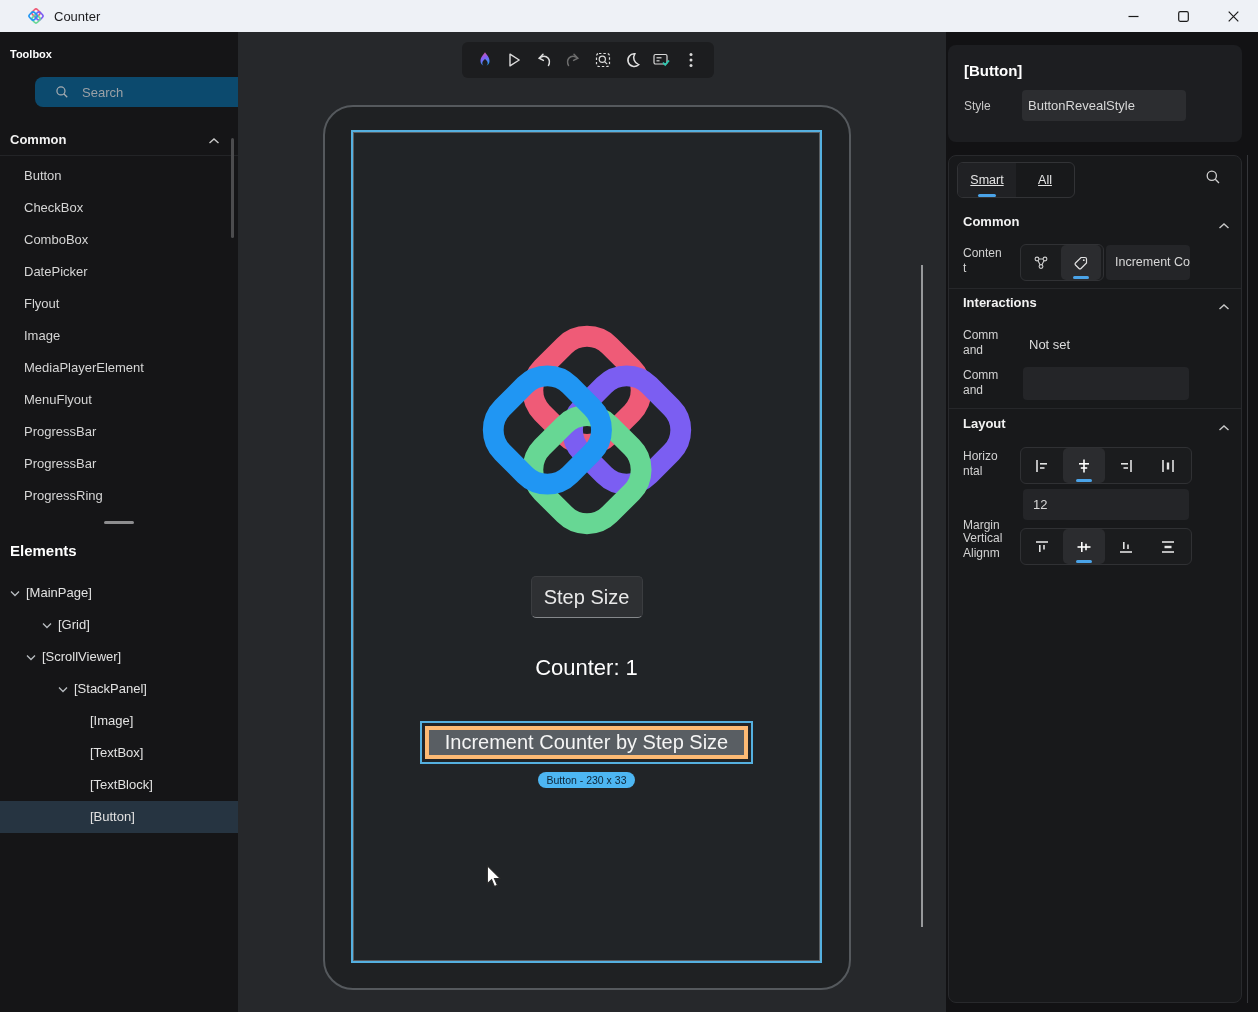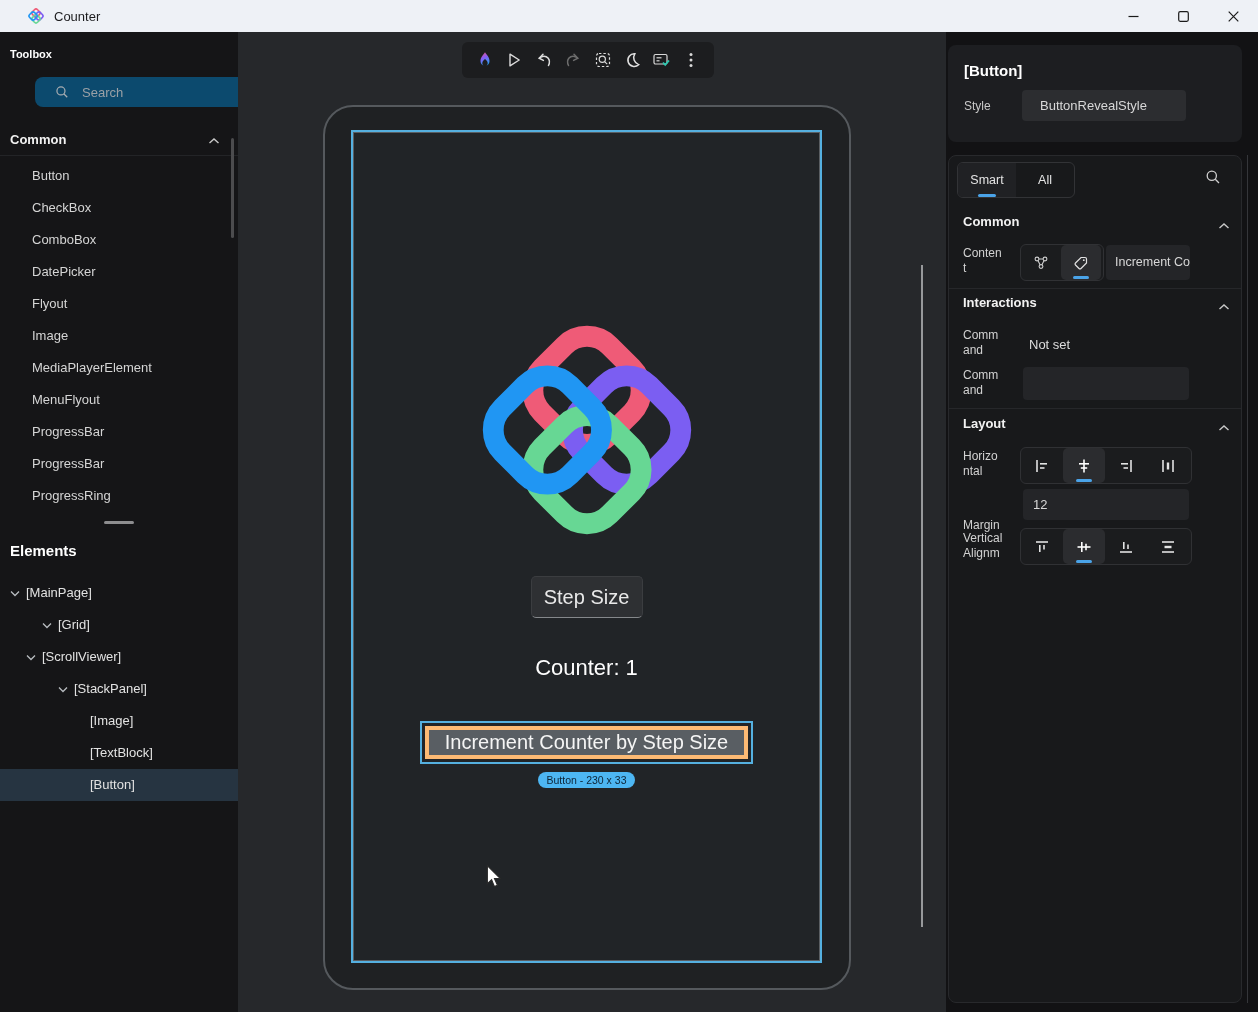--- a/index.html
+++ b/index.html
@@ -19,21 +19,21 @@
   .sidebar { position:absolute; left:0; top:32px; width:238px; height:980px; background:#151517; }
   .tb-title { position:absolute; left:10px; top:16px; font-size:11px; font-weight:bold; color:#ffffff; }
   .tb-search { position:absolute; left:11px; top:45px; width:215px; height:30px; background:#0c4a6e; border-radius:8px; display:flex; align-items:center;margin-left:24px; }
   .tb-search svg { margin-left:20px; }
   .tb-search .ph { margin-left:13px; font-size:13px; color:#9aa0a6; }
   .tb-section { position:absolute; left:0; top:97px; width:238px; height:24px; }
   .tb-section .lbl { position:absolute; left:10px; top:3px; font-size:13px; font-weight:bold; color:#f2f2f2; }
   .tb-section .chev { position:absolute; right:18px; top:8px; }
   .tb-div { position:absolute; left:0; top:123px; width:238px; height:1px; background:#232427; }
   .tb-items { position:absolute; left:0; top:128px; width:238px; list-style:none; }
-  .tb-items li { height:32px; line-height:32px; padding-left:32px; font-size:13px; color:#d5d5d5; }
+  .tb-items li { height:32px; line-height:32px; padding-left:24px; font-size:13px; color:#d5d5d5; }
   .tb-scrollbar { position:absolute; right:4px; top:106px; width:3px; height:100px; background:#4c4c4e; border-radius:2px; }
   .resize-handle { position:absolute; left:104px; top:489px; width:30px; height:3px; background:#8d8d8f; border-radius:2px; }
   .el-title { position:absolute; left:10px; top:510px; font-size:15px; font-weight:bold; color:#ffffff; }
   .tree { position:absolute; left:0; top:545px; width:238px; }
   .tree-row { position:relative; height:32px; width:238px; }
   .tree-row.selected { background:#263441; }
   .tree-row .chev { position:absolute; top:13px; }
   .tree-row .lbl { position:absolute; top:8px; font-size:13px; color:#e2e2e2; }
   .d0 .chev{left:10px} .d0 .lbl{left:26px}
   .d1 .chev{left:26px} .d1 .lbl{left:42px}
@@ -54,24 +54,24 @@
   .inc-btn { width:323px; height:33px; background:#595e63; border:4px solid #fdba74; font-family:"Liberation Sans", sans-serif; font-size:20px; color:#f5f5f5; display:flex; align-items:center; justify-content:center; cursor:default; }
   .size-badge { margin-top:8px; background:#4db6f2; color:#0e2436; font-size:10.5px; padding:2px 9px; border-radius:8px; }
   .canvas-scrollbar { position:absolute; left:683px; top:233px; width:2px; height:662px; background:#97999b; }
   .cursor { position:absolute; left:247px; top:833px; }
 
   
   .inspector { position:absolute; left:946px; top:32px; width:312px; height:980px; background:#121214; }
   .card1 { position:absolute; left:2px; top:13px; width:294px; height:97px; background:#1d1e21; border-radius:8px; }
   .insp-header { position:absolute; left:16px; top:17px; font-size:15px; font-weight:bold; color:#ffffff; }
   .style-label { position:absolute; left:16px; top:54px; font-size:12px; color:#c9c9c9; }
-  .style-field { position:absolute; left:74px; top:45px; width:164px; height:31px; background:#2c2d30; border-radius:4px; font-size:13px; color:#d8d8d8; line-height:31px; padding-left:18px; }
+  .style-field { position:absolute; left:74px; top:45px; width:164px; height:31px; background:#2c2d30; border-radius:4px; font-size:13px; color:#d8d8d8; line-height:31px; padding-left:6px; }
   .card2 { position:absolute; left:2px; top:123px; width:294px; height:848px; background:#18191b; border:1px solid #28292c; border-radius:8px; }
   .tabs { position:absolute; left:8px; top:6px; width:118px; height:36px; border:1px solid #323336; border-radius:6px; display:flex; overflow:hidden; }
-  .tab { flex:1; position:relative; display:flex; align-items:center; justify-content:center; font-size:12.5px; color:#e4e4e4; background:transparent; border:none; font-family:"Liberation Sans", sans-serif; cursor:default; }
+  .tab { flex:1; position:relative; display:flex; align-items:center; justify-content:center; font-size:12.5px; color:#e4e4e4; background:transparent; border:none; font-family:"Liberation Sans", sans-serif; cursor:default;text-decoration:underline; }
   .tab.active { background:#202124; }
   .tab.active .underline { position:absolute; bottom:0; left:50%; margin-left:-9px; width:18px; height:3px; border-radius:2px; background:#4aa3e8; }
   .insp-search { position:absolute; right:20px; top:13px; }
   .sec-title { position:absolute; font-size:13px; font-weight:bold; color:#f2f2f2; }
   .sec-chev { position:absolute; left:269px; background:transparent; border:none; cursor:default; }
   .prop-label { position:absolute; left:14px; font-size:12px; line-height:15px; color:#d2d2d2; }
   .seg { position:absolute; border:1px solid #303134; border-radius:6px; background:#1b1c1e; display:flex; align-items:center; height:37px; }
   .seg .cell { position:relative; width:40px; height:35px; border:none; background:transparent; display:flex; align-items:center; justify-content:center; cursor:default; }
   .seg .cell.active { background:#2b2c2f; border-radius:5px; }
   .seg .cell.active .underline { position:absolute; bottom:1px; left:50%; margin-left:-8px; width:16px; height:3px; border-radius:2px; background:#4aa3e8; }
@@ -177,20 +177,23 @@
       <div class="tree-row d3">
         <svg class="chev" width="10" height="7" viewBox="0 0 10 7" fill="none" stroke="#b8bcc0" stroke-width="1.3">
             <polyline points="1,1.5 5,5.5 9,1.5"></polyline>
           </svg>
         <span class="lbl">[StackPanel]</span>
       </div>
       <div class="tree-row d4">
         <span class="lbl">[Image]</span>
       </div>
       <div class="tree-row d4">
+        <span class="lbl">[TextBox]</span>
+      </div>
+      <div class="tree-row d4">
         <span class="lbl">[TextBlock]</span>
       </div>
       <div class="tree-row d4 selected">
         <span class="lbl">[Button]</span>
       </div>
     </div>
   </aside>
 
   <main class="canvas">
     <div class="toolbar">

